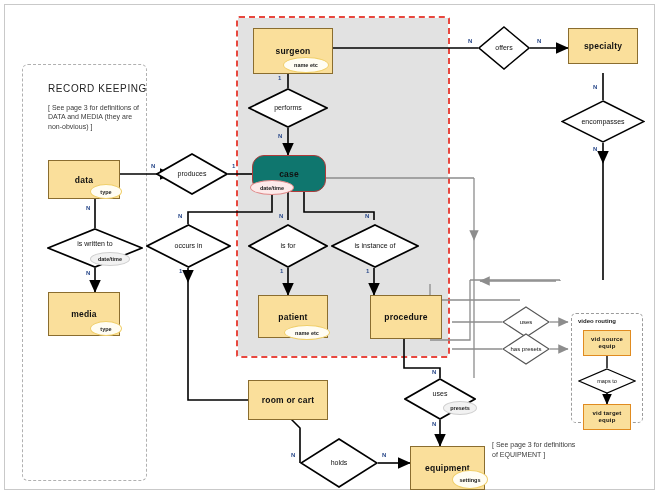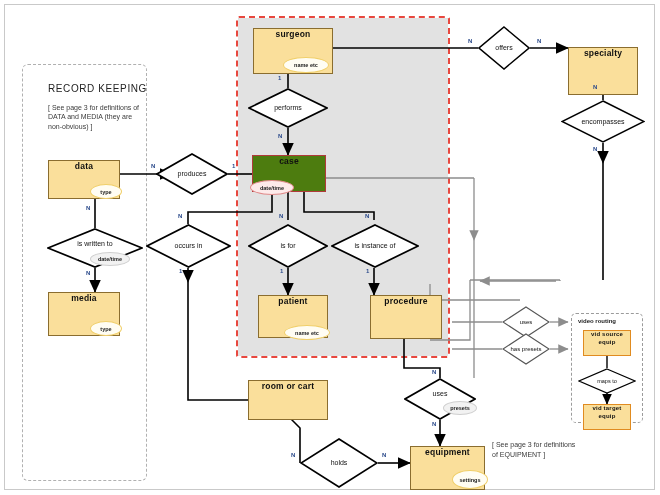--- a/index.html
+++ b/index.html
@@ -4,23 +4,23 @@
 <style>
   html,body{margin:0;padding:0;background:#ffffff;}
   body{font-family:"Liberation Sans", sans-serif;}
   #canvas{position:relative;width:660px;height:495px;background:#ffffff;overflow:hidden;}
   #frame{position:absolute;left:4px;top:4px;width:651px;height:486px;border:1px solid #c9c9c9;box-sizing:border-box;background:#fff;}
   svg#wires{position:absolute;left:0;top:0;width:660px;height:495px;}
   .region-gray{position:absolute;background:#e2e2e2;}
   .dashed-red{position:absolute;border:2px dashed #e8483f;border-radius:3px;box-sizing:border-box;}
   .dashed-gray{position:absolute;border:1px dashed #b0b0b0;border-radius:6px;box-sizing:border-box;}
   .dashed-orange{position:absolute;border:1px dashed #9b9b9b;border-radius:5px;box-sizing:border-box;background:#fff;}
-  .entity{position:absolute;box-sizing:border-box;background:#fadf9b;border:1.5px solid #8a6d2f;display:flex;justify-content:center;}
+  .entity{position:absolute;box-sizing:border-box;background:#fadf9b;border:1.5px solid #8a6d2f;display:flex;align-items:center;justify-content:center;}
   .entity .elabel{font-size:8.5px;font-weight:bold;color:#111;letter-spacing:.2px;text-align:center;}
-  .entity.case-ent{background:#4d7c0f;border-color:#b03a3a;}
+  .entity.case-ent{background:#0f766e;border-color:#b03a3a;border-radius:12px;}
   .entity.vid{background:#fadf9b;border:1.5px solid #e08b20;}
   .entity.vid .elabel{font-size:6px;line-height:7.5px;font-weight:bold;}
   .attr{position:absolute;background:#fffdf3;border:1.3px solid #f0cf6a;border-radius:50%;display:flex;align-items:center;justify-content:center;font-size:5.5px;font-weight:bold;color:#222;text-align:center;line-height:6px;}
   .attr.on-case{background:#fdeaea;border-color:#e08a8a;}
   .attr.plain{background:#f2f2f2;border-color:#cfcfcf;}
   .diamond{position:absolute;}
   .diamond .dtext{position:absolute;left:0;top:0;width:100%;height:100%;display:flex;align-items:center;justify-content:center;font-size:7px;color:#111;text-align:center;line-height:8px;}
   .card{position:absolute;font-size:6px;font-weight:bold;color:#2b4a8b;}
   .note{position:absolute;font-size:7px;color:#3a3a3a;line-height:9.5px;}
   .note .ntitle{font-size:10px;letter-spacing:.6px;color:#222;}
@@ -120,21 +120,21 @@
       <path d="M607,356 L607,368"></path>
       <path d="M607,392 L607,404" marker-end="url(#ah)"></path>
     </g>
   </svg>
 
   <div class="entity" style="left:253px;top:28px;width:80px;height:46px;">
     <span class="elabel">surgeon</span>
   </div>
   <div class="attr" style="left:283px;top:57px;width:44px;height:14px;">name etc</div>
 
-  <div class="entity" style="left:568px;top:28px;width:70px;height:48px;margin-top:19px;">
+  <div class="entity" style="left:568px;top:28px;width:70px;height:36px;">
     <span class="elabel">specialty</span>
   </div>
 
   <div class="entity" style="left:48px;top:160px;width:72px;height:39px;">
     <span class="elabel">data</span>
   </div>
   <div class="attr" style="left:90px;top:184px;width:30px;height:13px;">type</div>
 
   <div class="entity" style="left:48px;top:292px;width:72px;height:44px;">
     <span class="elabel">media</span>

